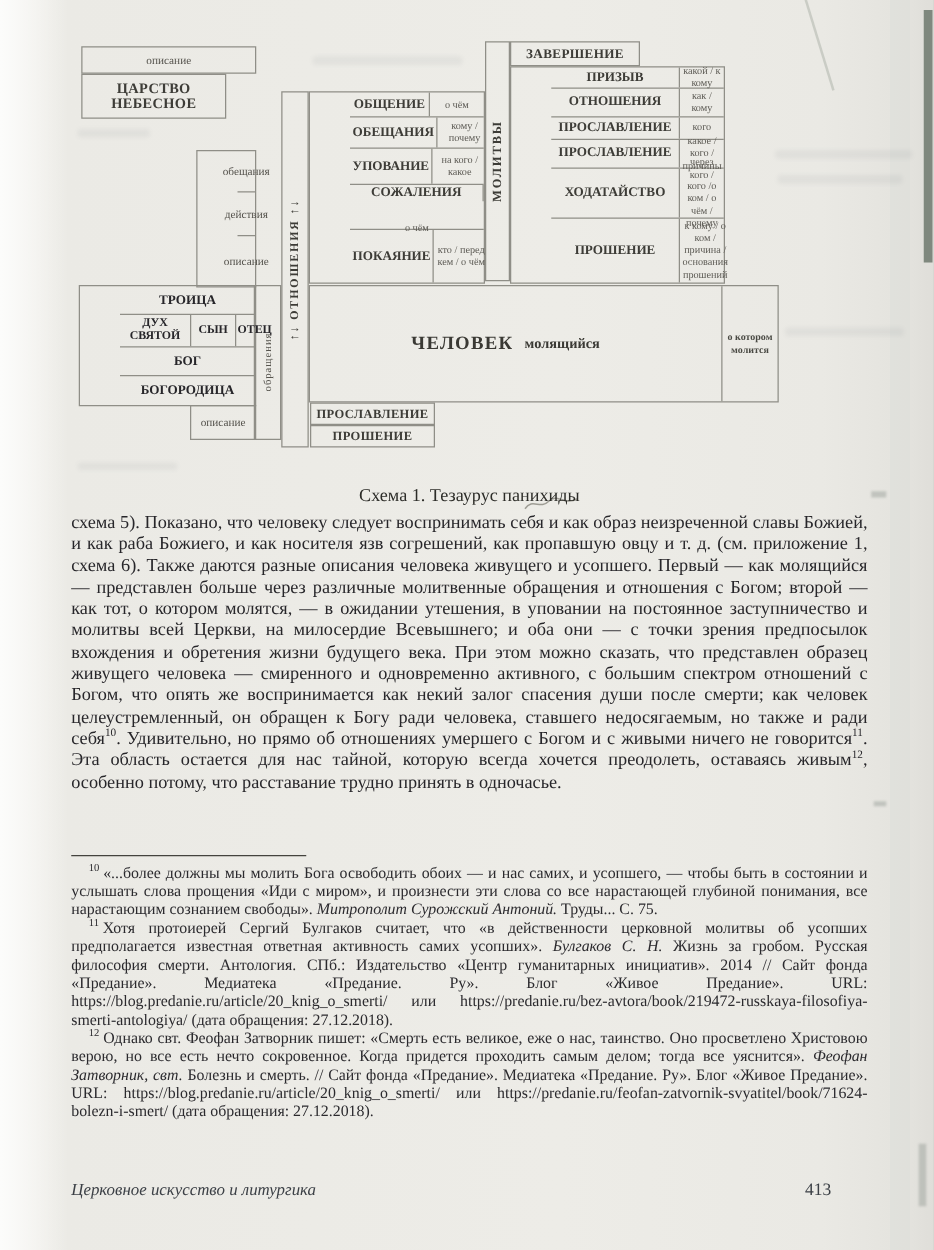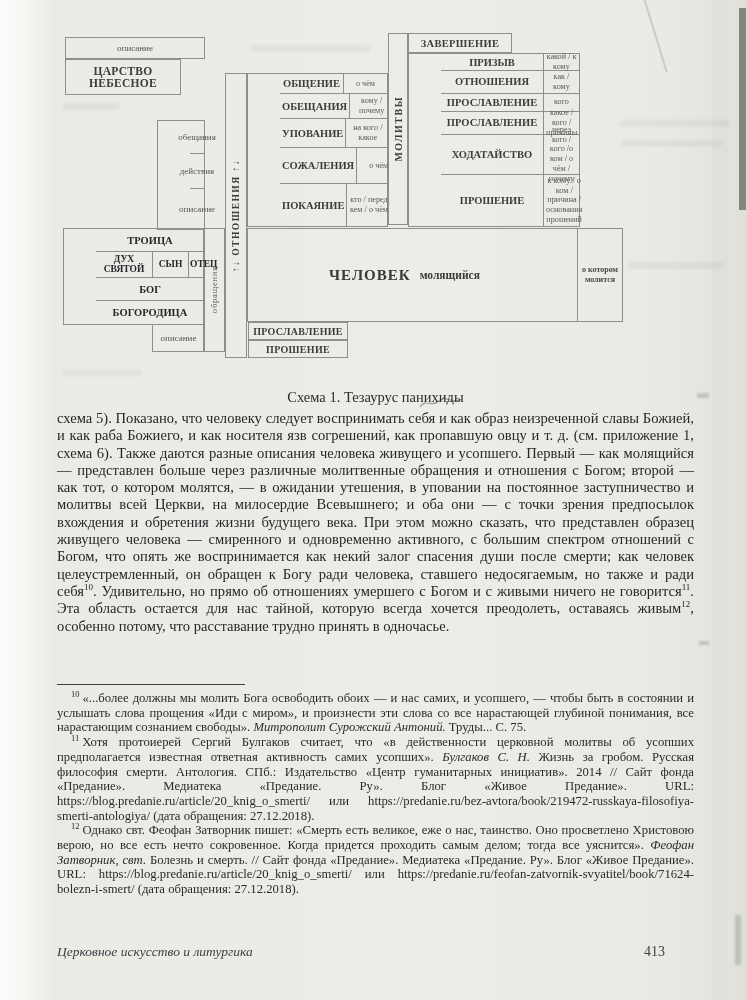--- a/index.html
+++ b/index.html
@@ -149,21 +149,21 @@
         <div class="det">о чём</div>
       </div>
       <div class="drow" style="height:25px;">
         <div class="lab">ОБЕЩАНИЯ</div>
         <div class="det">кому / почему</div>
       </div>
       <div class="drow" style="height:29px;">
         <div class="lab">УПОВАНИЕ</div>
         <div class="det">на кого / какое</div>
       </div>
-      <div class="drow" style="height:36px;">
+      <div class="drow" style="height:36px;flex-direction:column;">
         <div class="lab">СОЖАЛЕНИЯ</div>
         <div class="det">о чём</div>
       </div>
       <div class="drow" style="flex:1;">
         <div class="lab">ПОКАЯНИЕ</div>
         <div class="det">кто / перед кем / о чём</div>
       </div>
     </div>
 
     <div class="dbox blabel" style="left:408px;top:33px;width:104px;height:20px;">ЗАВЕРШЕНИЕ</div>

